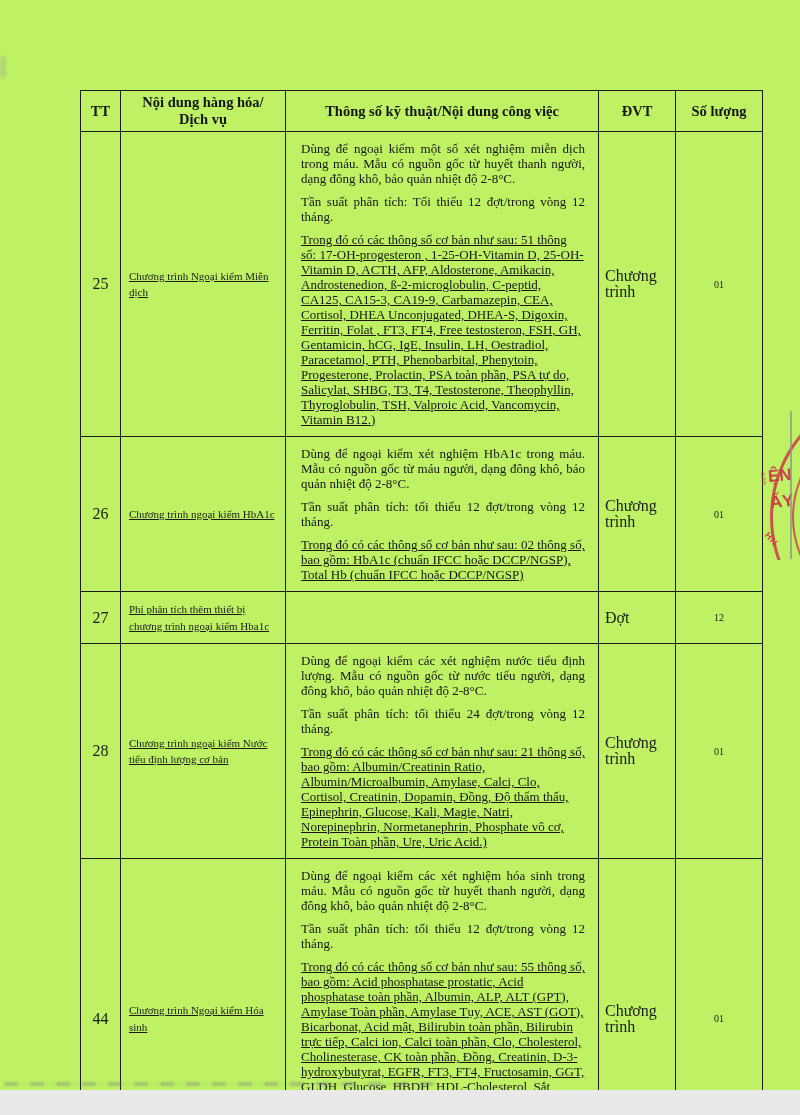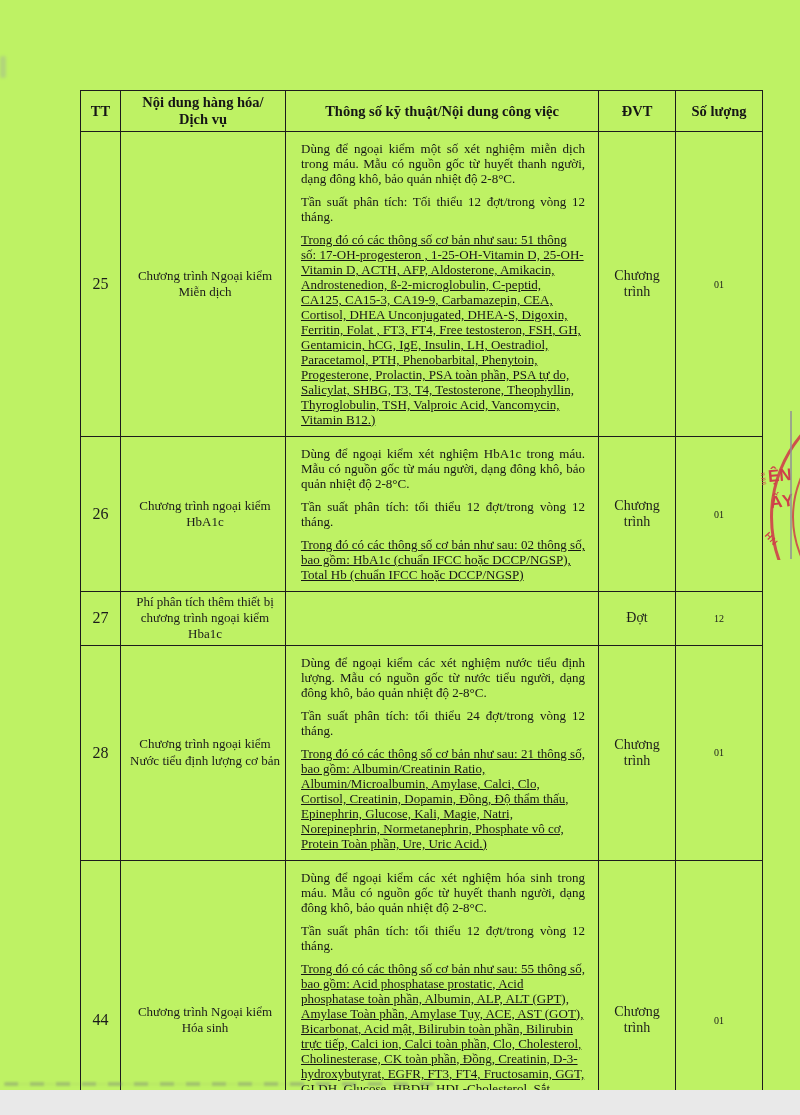--- a/index.html
+++ b/index.html
@@ -26,25 +26,25 @@
   col.c-spec{width:313px}
   col.c-dvt{width:77px}
   col.c-qty{width:87px}
 
   thead th{
     font-weight:bold;font-size:14.5px;line-height:17px;
     text-align:center;padding:3px 2px;white-space:pre-line;height:34px;
     color:#151515;
   }
   td.tt{ text-align:center;font-size:16px; }
-  td.item{ font-size:13px;line-height:16.2px;padding:2px 4px 2px 8px;text-align:center; }
+  td.item{ font-size:11px;line-height:16.2px;padding:2px 4px 2px 8px;text-align:left;text-decoration:underline; }
   td.spec{ vertical-align:top;padding:1px 5px 1px 7px; }
   td.spec p{ margin:8px;font-size:13px;line-height:15px;text-align:justify;color:#161616; }
   td.spec p.list{ text-align:left;text-decoration:underline; }
-  td.dvt{ text-align:center;font-size:14px;line-height:16px;padding:0 6px; }
+  td.dvt{ text-align:left;font-size:16px;line-height:16px;padding:0 6px; }
   td.qty{ text-align:center;font-size:10px; }
 
   tr.r25{height:265px} tr.r26{height:127px} tr.r27{height:52px}
   tr.r28{height:188px} tr.r29{height:300px}
 
   
   .stamp{
     position:absolute;left:761px;top:410px;width:39px;height:150px;
     overflow:hidden;pointer-events:none;
   }

